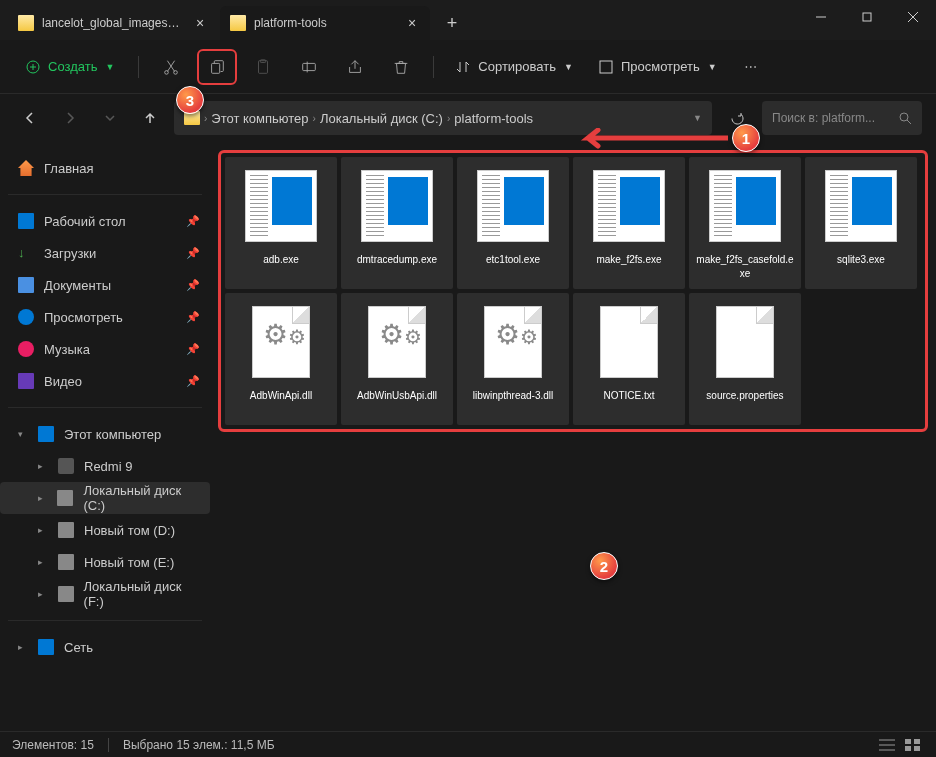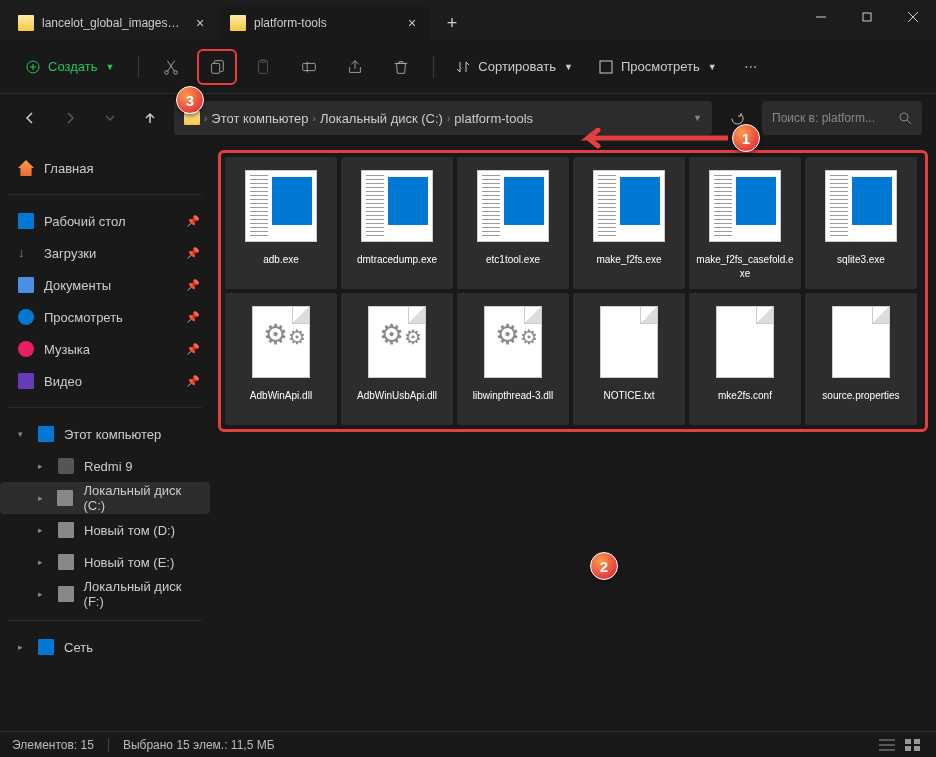--- a/index.html
+++ b/index.html
@@ -372,26 +372,20 @@
         <div class="file-item">
           <div class="file-icon-wrap">
             <div class="txt-icon"></div>
           </div>
           <div class="file-label">NOTICE.txt</div>
         </div>
         <div class="file-item">
           <div class="file-icon-wrap">
             <div class="txt-icon"></div>
           </div>
-          <div class="file-label">mke2fs.conf</div>
-        </div>
-        <div class="file-item">
-          <div class="file-icon-wrap">
-            <div class="txt-icon"></div>
-          </div>
           <div class="file-label">source.properties</div>
         </div>
       </div>
   </div>
 </div>
 
 <div class="statusbar">
   <span>Элементов: 15</span>
   <span class="status-sep"></span>
   <span>Выбрано 15 элем.: 11,5 МБ</span>

